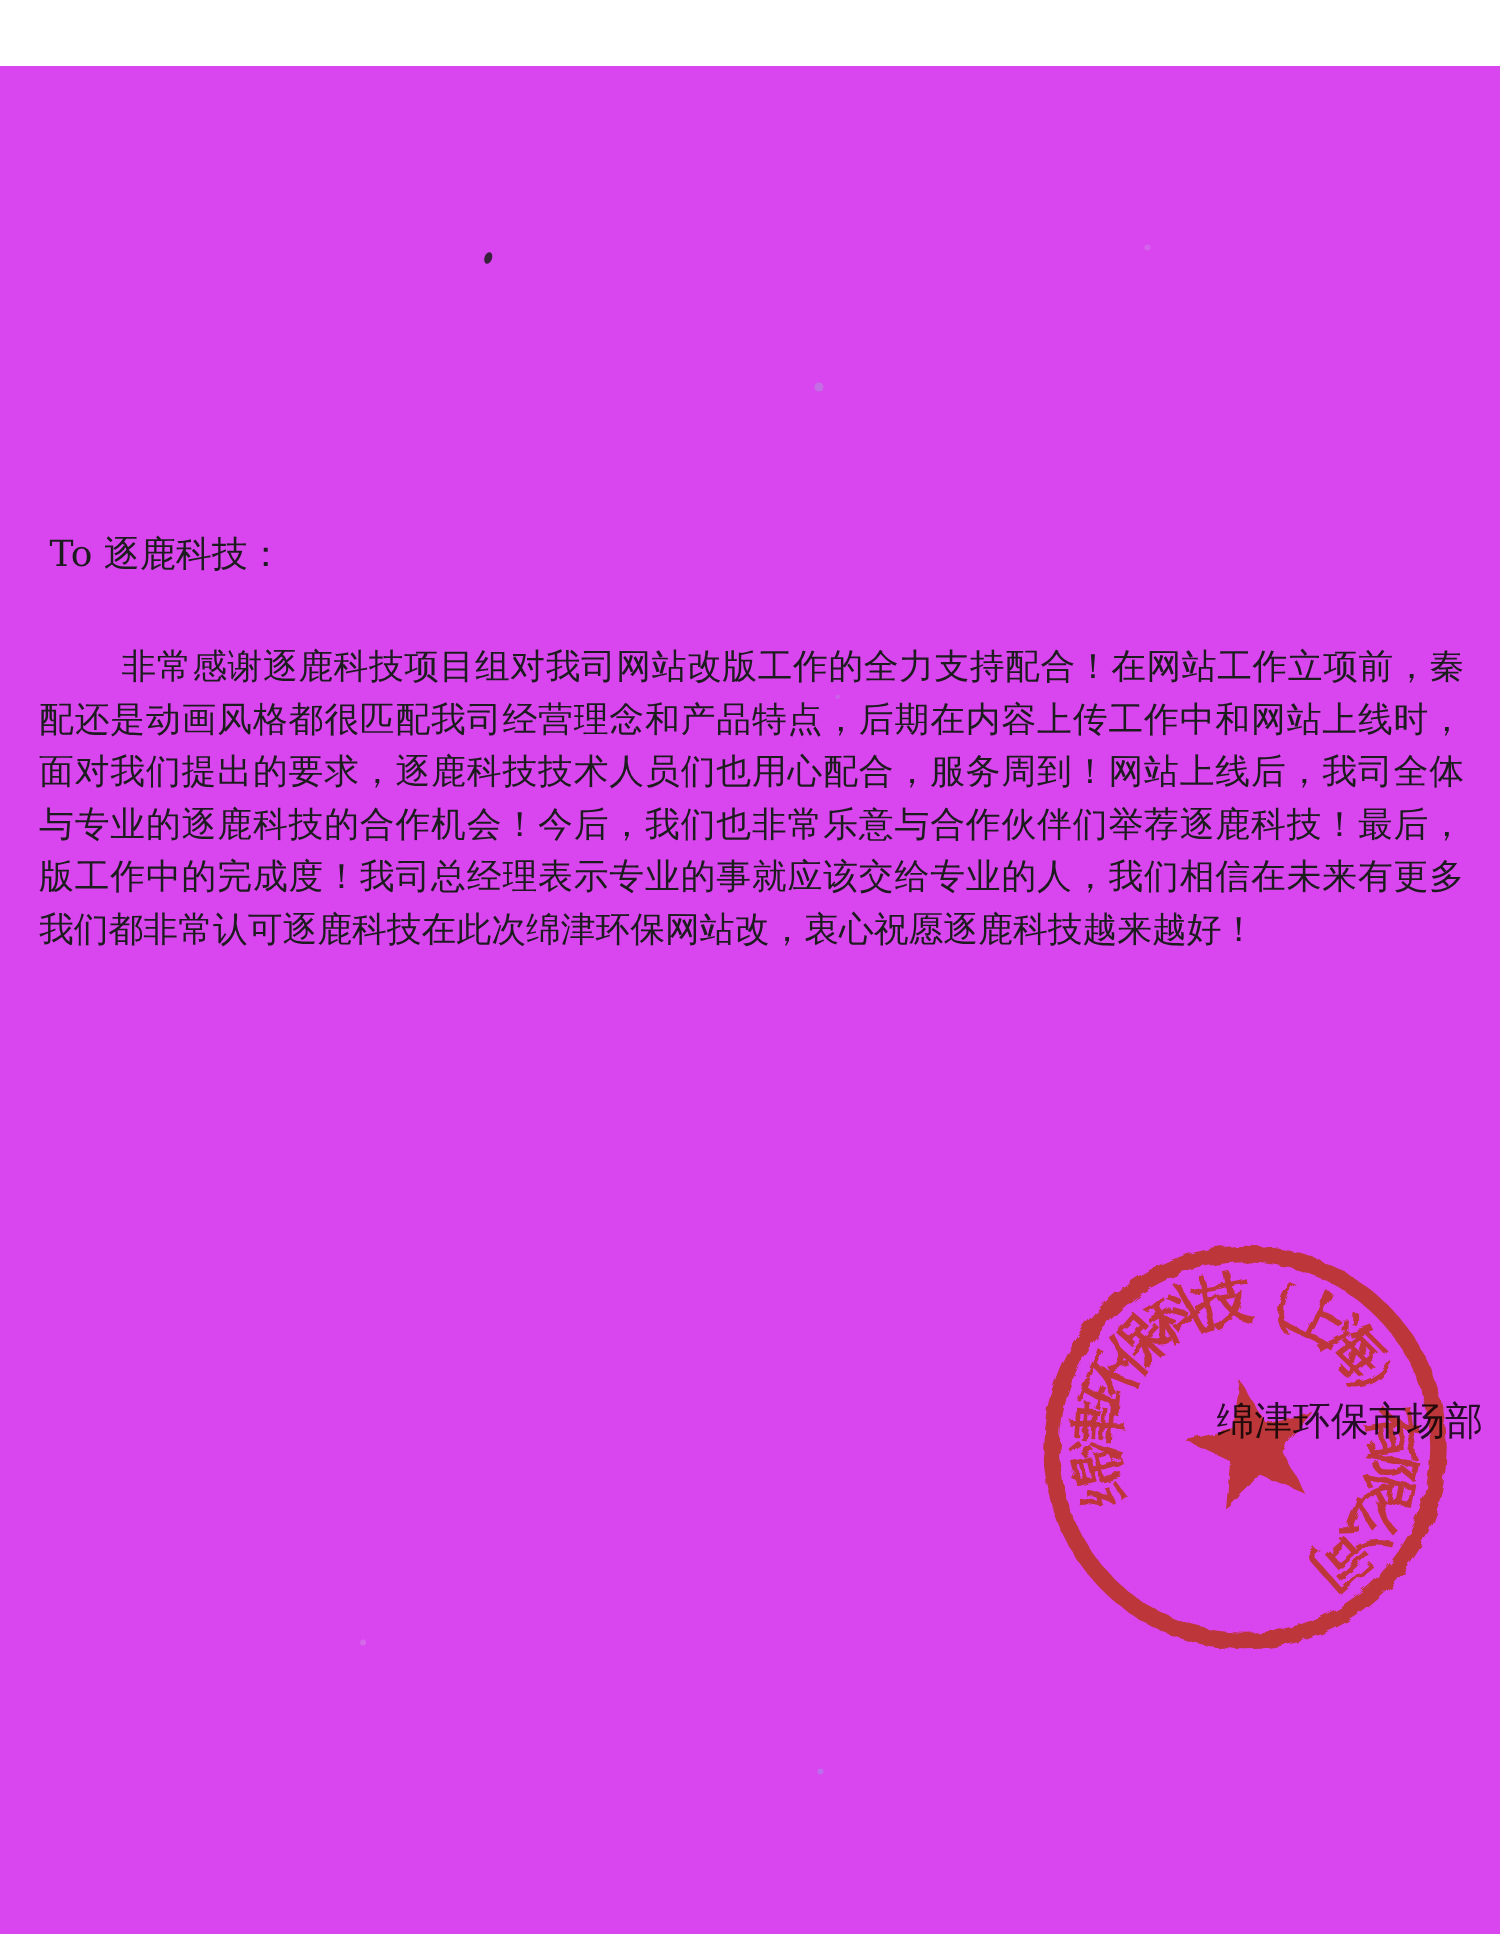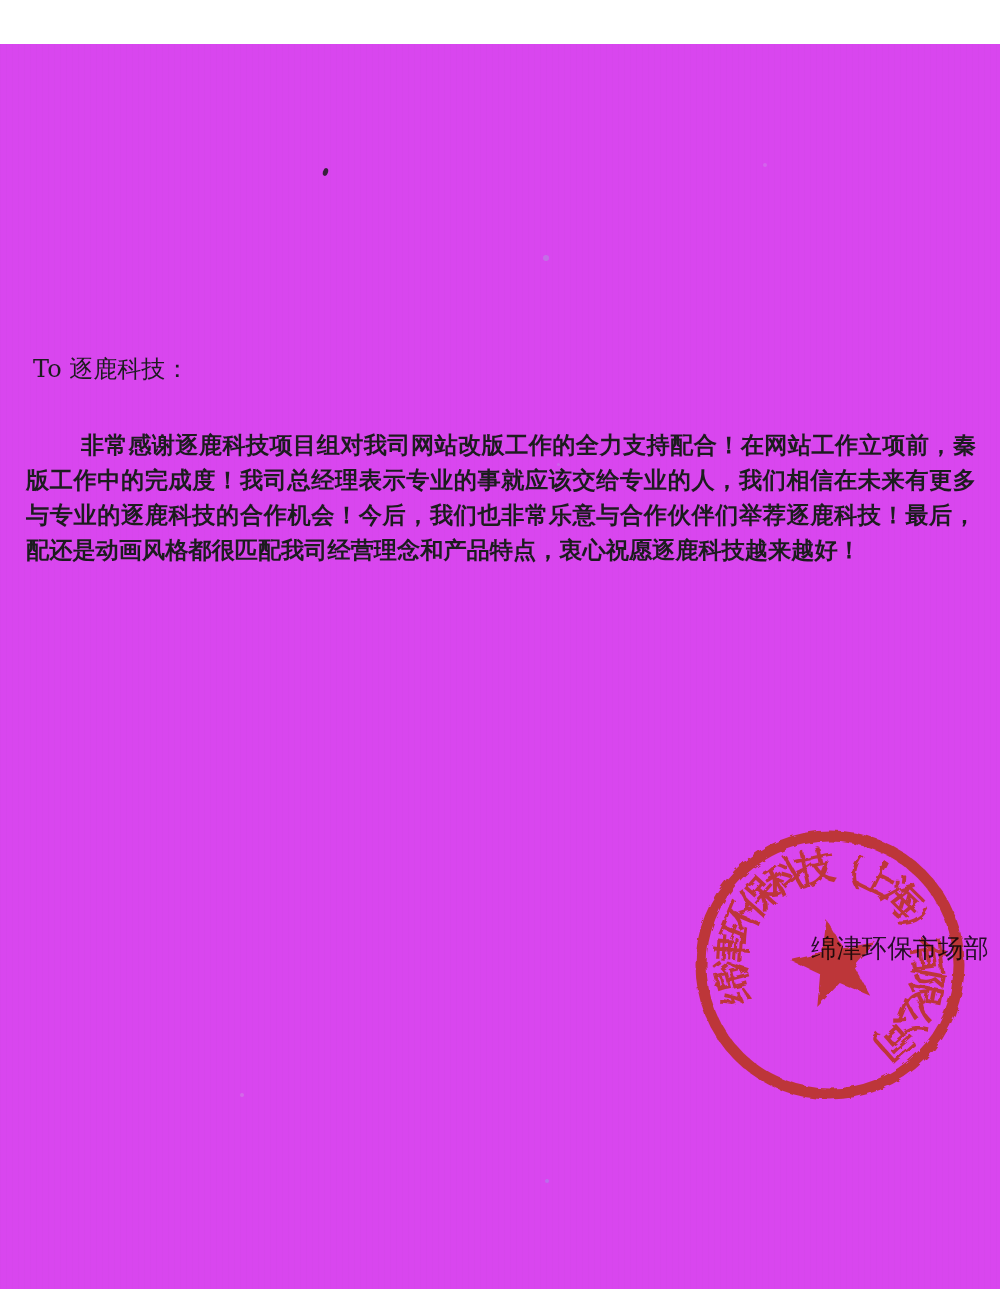--- a/index.html
+++ b/index.html
@@ -26,21 +26,20 @@
   .body-text {
     position:absolute; left:26px; top:383px; width:950px;
     font-size:23.2px;
   }
   .body-text .line {
     height:35px; line-height:35px;
     text-align:justify;
     text-align-last:justify;
     text-justify:inter-character;
     overflow:visible;
-    font-weight:bold;
   }
   .body-text .line.first { text-indent:55px; }
   .body-text .line.last { text-align-last:left; }
 
   .department {
     position:absolute; left:811px; top:890px;
     font-size:26px; line-height:28px;
     color:#2e2d2b;
     letter-spacing:0.2px;
     white-space:nowrap;
@@ -79,23 +78,25 @@
   <div class="speck s1"></div>
   <div class="speck s2"></div>
   <div class="speck s3"></div>
   <div class="speck s4"></div>
   <div class="speck s5"></div>
 
   <div class="salutation">To 逐鹿科技：</div>
 
   <div class="body-text">
     <div class="line first">非常感谢逐鹿科技项目组对我司网站改版工作的全力支持配合！在网站工作立项前，秦</div>
+    <div class="line">配还是动画风格都很匹配我司经营理念和产品特点，后期在内容上传工作中和网站上线时，</div>
+    <div class="line">面对我们提出的要求，逐鹿科技技术人员们也用心配合，服务周到！网站上线后，我司全体</div>
+    <div class="line">与专业的逐鹿科技的合作机会！今后，我们也非常乐意与合作伙伴们举荐逐鹿科技！最后，</div>
     <div class="line">版工作中的完成度！我司总经理表示专业的事就应该交给专业的人，我们相信在未来有更多</div>
-    <div class="line">与专业的逐鹿科技的合作机会！今后，我们也非常乐意与合作伙伴们举荐逐鹿科技！最后，</div>
-    <div class="line last">配还是动画风格都很匹配我司经营理念和产品特点，衷心祝愿逐鹿科技越来越好！</div>
+    <div class="line last">我们都非常认可逐鹿科技在此次绵津环保网站改，衷心祝愿逐鹿科技越来越好！</div>
   </div>
 
   <svg class="seal-svg" viewBox="0 0 280 280" xmlns="http://www.w3.org/2000/svg">
     <defs>
       <filter id="rough" x="-10%" y="-10%" width="120%" height="120%">
         <feTurbulence type="fractalNoise" baseFrequency="0.11" numOctaves="2" seed="7" result="n"></feTurbulence>
         <feDisplacementMap in="SourceGraphic" in2="n" scale="5"></feDisplacementMap>
       </filter>
       <path id="sealArc" d="M 61.4 175 A 86 86 0 1 1 183 214.5" fill="none"></path>
     </defs>

